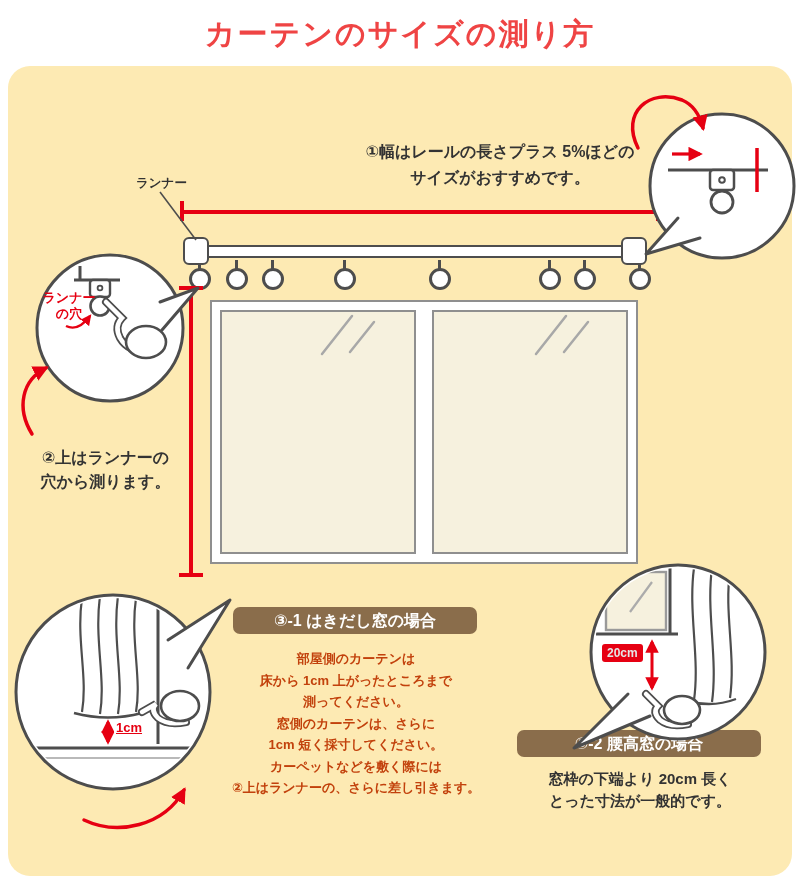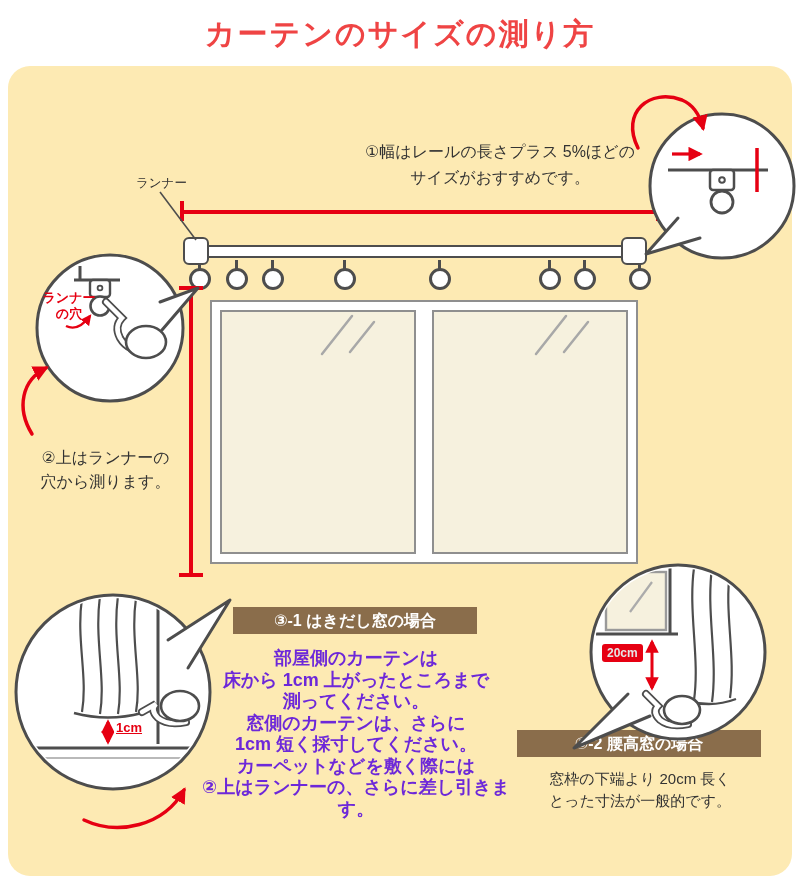--- a/index.html
+++ b/index.html
@@ -13,25 +13,25 @@
   .rail-bar{position:absolute;left:196px;top:245px;width:434px;height:13px;background:#fff;
             border:2.5px solid #4d4d4d;border-radius:7px;z-index:2;}
   .cap{position:absolute;top:237px;width:26px;height:28px;background:#fff;border:2.5px solid #4d4d4d;
        border-radius:6px;z-index:3;}
   .stem{position:absolute;top:260px;width:3px;height:10px;background:#4d4d4d;z-index:2;}
   .ring{position:absolute;top:268px;width:22px;height:22px;border:3px solid #4d4d4d;border-radius:50%;
         background:#fff;z-index:2;}
   .windowf{position:absolute;left:210px;top:300px;width:428px;height:264px;background:#fff;
            border:2.5px solid #8f8f8f;display:flex;z-index:2;}
   .pane{flex:1;margin:8px;border:2px solid #8f8f8f;background:#f6f1de;}
-  .txt{position:absolute;color:#333;font-weight:400;z-index:6;}
-  .badge{position:absolute;height:27px;background:#8a6d4b;border-radius:0;color:#fff;font-weight:700;
+  .txt{position:absolute;color:#333;font-weight:700;z-index:6;}
+  .badge{position:absolute;height:27px;background:#8a6d4b;border-radius:7px;color:#fff;font-weight:700;
          font-size:16px;text-align:center;line-height:27px;z-index:2;}
-  .para{position:absolute;left:186px;top:648px;width:340px;text-align:center;color:#6d28d9;
-        font-weight:700;font-size:18px;line-height:21.5px;z-index:2;}
+  .para{position:absolute;left:186px;top:648px;width:340px;text-align:center;color:#c2410c;
+        font-weight:700;font-size:13px;line-height:21.5px;z-index:2;}
   .red-label{position:absolute;color:#e60012;font-weight:700;font-size:13px;background:#fff;
              padding:0 2px;border-radius:3px;z-index:6;}
   .red-box-label{position:absolute;background:#e60012;color:#e5e5e5;font-weight:700;font-size:12px;
                  padding:2px 5px;border-radius:3px;z-index:6;}
   .runner-hole-label{position:absolute;left:38px;top:290px;width:62px;text-align:center;color:#e60012;
                      font-weight:700;font-size:13px;line-height:16px;z-index:6;}
   svg.overlay{position:absolute;left:0;top:0;z-index:5;pointer-events:none;}
 </style>
 </head>
 <body>

